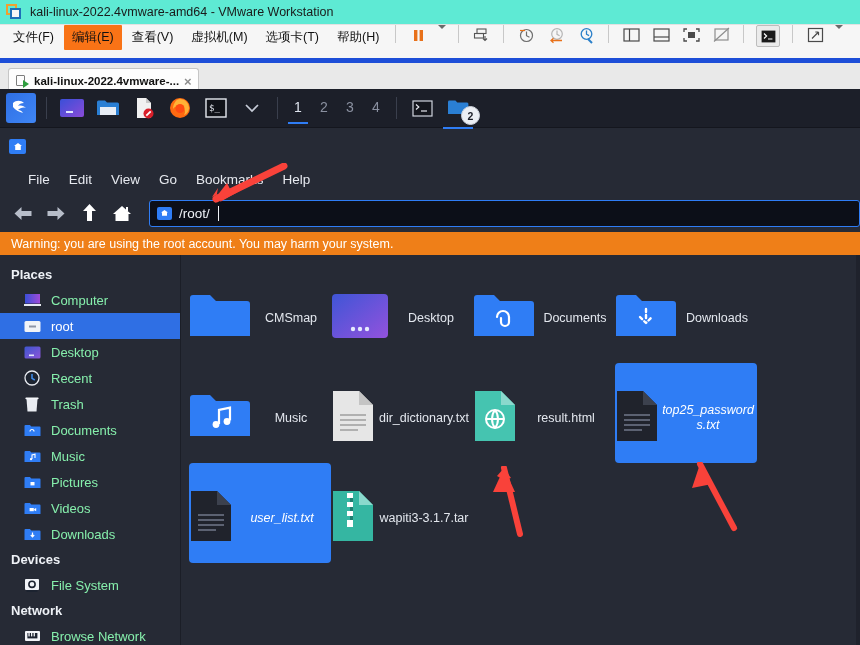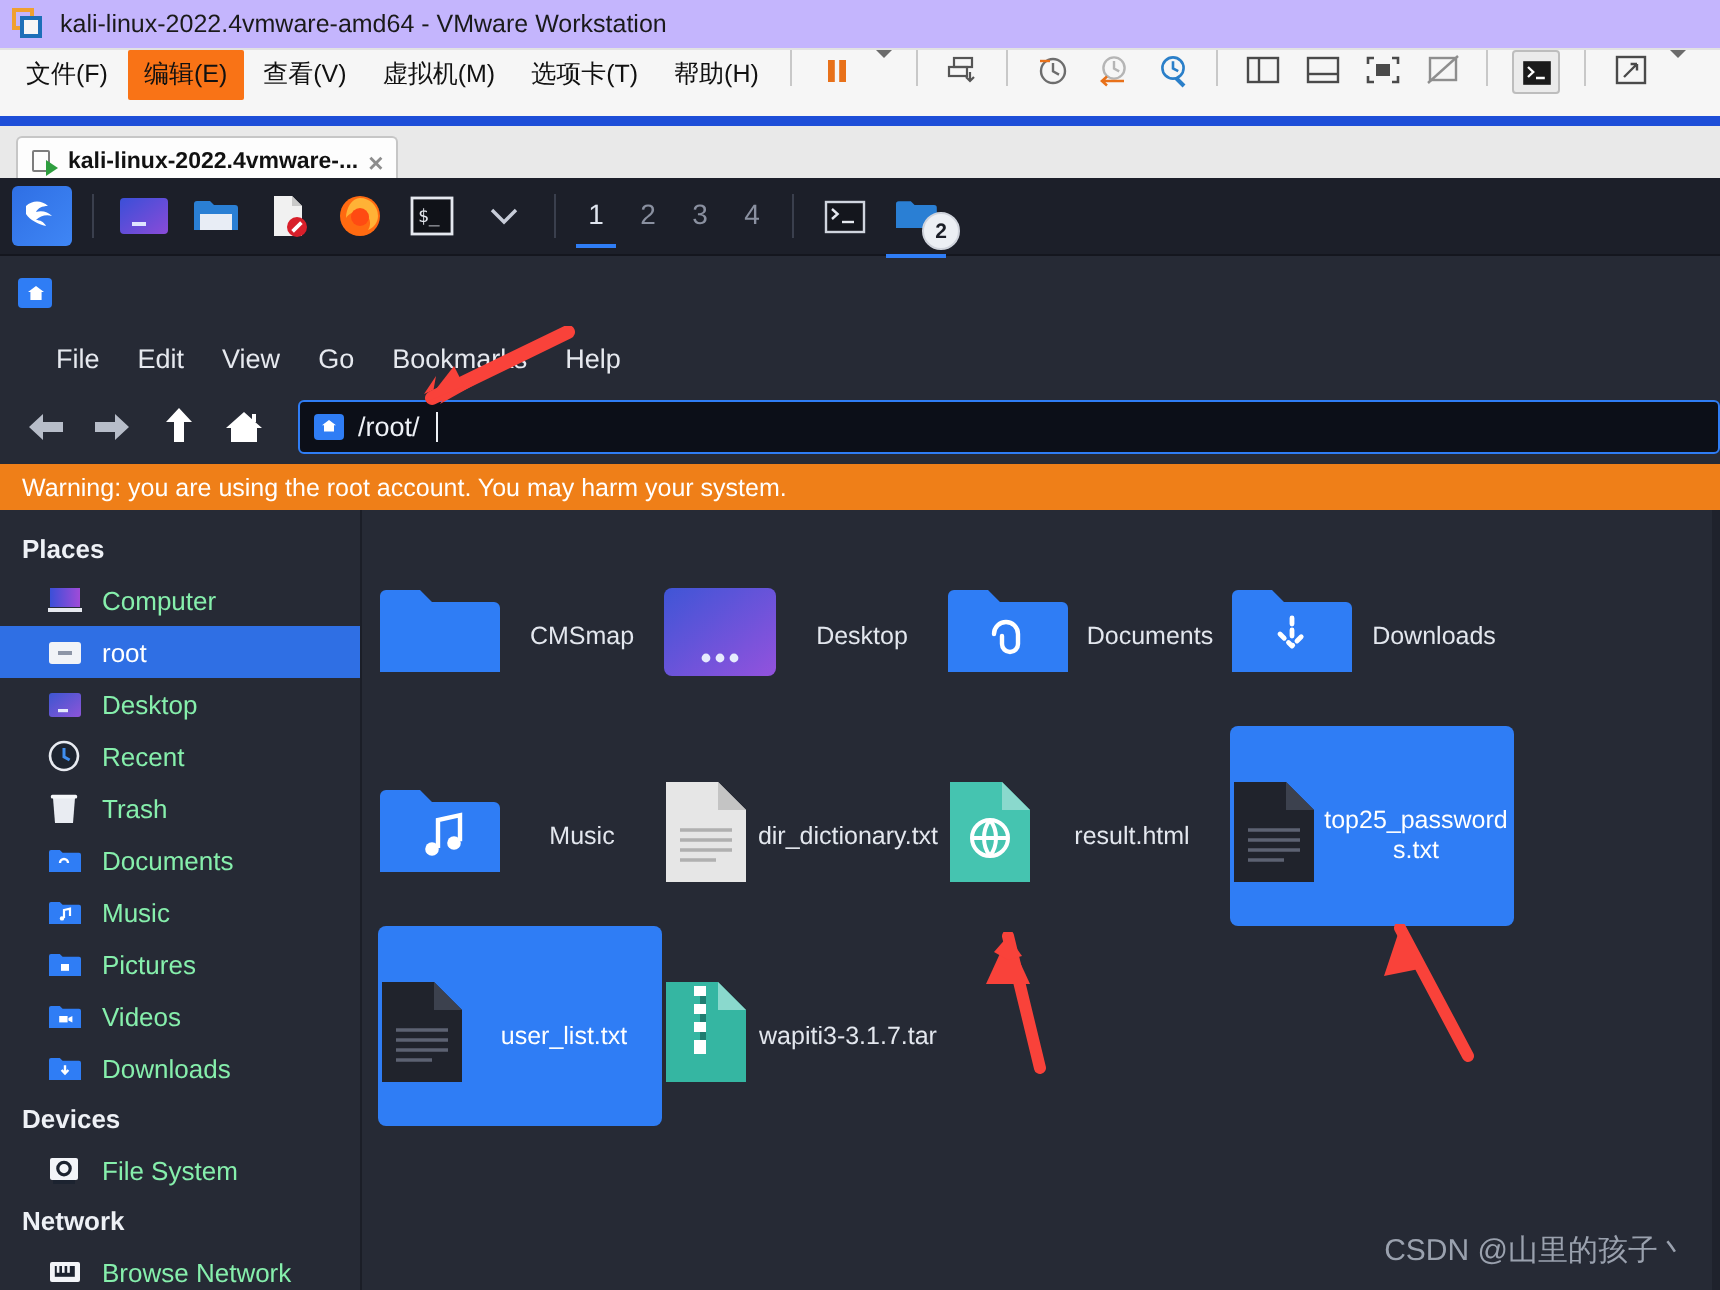--- a/index.html
+++ b/index.html
@@ -6,21 +6,21 @@
   body{
     width:860px;height:645px;overflow:hidden;
     font-family:"Liberation Sans","DejaVu Sans",sans-serif;
     background:#262a35;
     -webkit-font-smoothing:antialiased;
   }
   .app{position:relative;width:860px;height:645px;overflow:hidden;}
 
   
   .vmw-title{
-    height:24px;background:#c4b5fd;display:flex;align-items:center;
+    height:24px;background:#5eead4;display:flex;align-items:center;
     border-bottom:1px solid #e2e2e2;
   }
   .vmw-logo{width:16px;height:16px;margin:0 8px 0 6px;position:relative;flex:none;}
   .vmw-logo .sq1{position:absolute;left:0;top:0;width:11px;height:11px;border:2px solid #f0a030;box-sizing:border-box;}
   .vmw-logo .sq2{position:absolute;left:4px;top:4px;width:11px;height:11px;border:2px solid #1d6fb8;box-sizing:border-box;background:#f6f6f6;}
   .vmw-title-text{font-size:12.5px;color:#1a1a1a;white-space:nowrap;}
 
   .vmw-menubar{
     height:33px;background:#f6f6f6;display:flex;align-items:flex-start;
     border-bottom:5px solid #1d4ed8;padding-left:4px;
@@ -96,21 +96,21 @@
   .sico{width:20px;height:16px;flex:none;display:flex;align-items:center;justify-content:center;}
 
   .content{flex:1;position:relative;background:#262a35;overflow:hidden;}
   .grid{display:flex;flex-wrap:wrap;padding:8px 0 0 8px;}
   .cell{width:142px;height:100px;display:flex;flex-direction:row;align-items:center;padding-top:6px;box-sizing:border-box;}
   .cell .icwrap{height:56px;display:flex;align-items:center;justify-content:center;}
   .cell .lbl{
     font-size:12.5px;color:#e3e7ee;text-align:center;line-height:15px;width:132px;
     word-break:break-all;margin-top:4px;
   }
-  .cell.selected{background:#2f7df5;border-radius:4px;}
+  .cell.selected{background:#2f7df5;border-radius:4px;font-style:italic;}
   .cell.selected .lbl{color:#ffffff;}
 
   .scrollbar{position:absolute;right:0;top:0;width:4px;height:100%;background:#1f222c;}
 
   
   .arrow{position:absolute;pointer-events:none;}
 
   .watermark{
     position:absolute;right:16px;bottom:10px;font-size:15px;color:#9aa1ae;white-space:nowrap;
   }
@@ -649,21 +649,20 @@
                 </svg>
             </div>
             <div class="lbl">wapiti3-3.1.7.tar</div>
           </div>
         </div>
 
         <div class="scrollbar"></div>
       </div>
     </div>
 
-    <div class="watermark">CSDN @山里的孩子丶</div>
   </div>
 
   <svg class="arrow" style="left:196px;top:163px;" width="92" height="48" viewBox="0 0 92 48">
     <path d="M88 3 L24 39 L30 30 L20 36 L22 25 L16 34 Z" fill="#f9423a"></path>
     <path d="M88 3 L20 36" stroke="#f9423a" stroke-width="7" stroke-linecap="round"></path>
     <path d="M17 38 L36 30 L31 20 Z" fill="#f9423a"></path>
   </svg>
 
   <svg class="arrow" style="left:484px;top:466px;" width="44" height="72" viewBox="0 0 44 72">
     <path d="M20 2 L36 68" stroke="#f9423a" stroke-width="6" stroke-linecap="round"></path>

